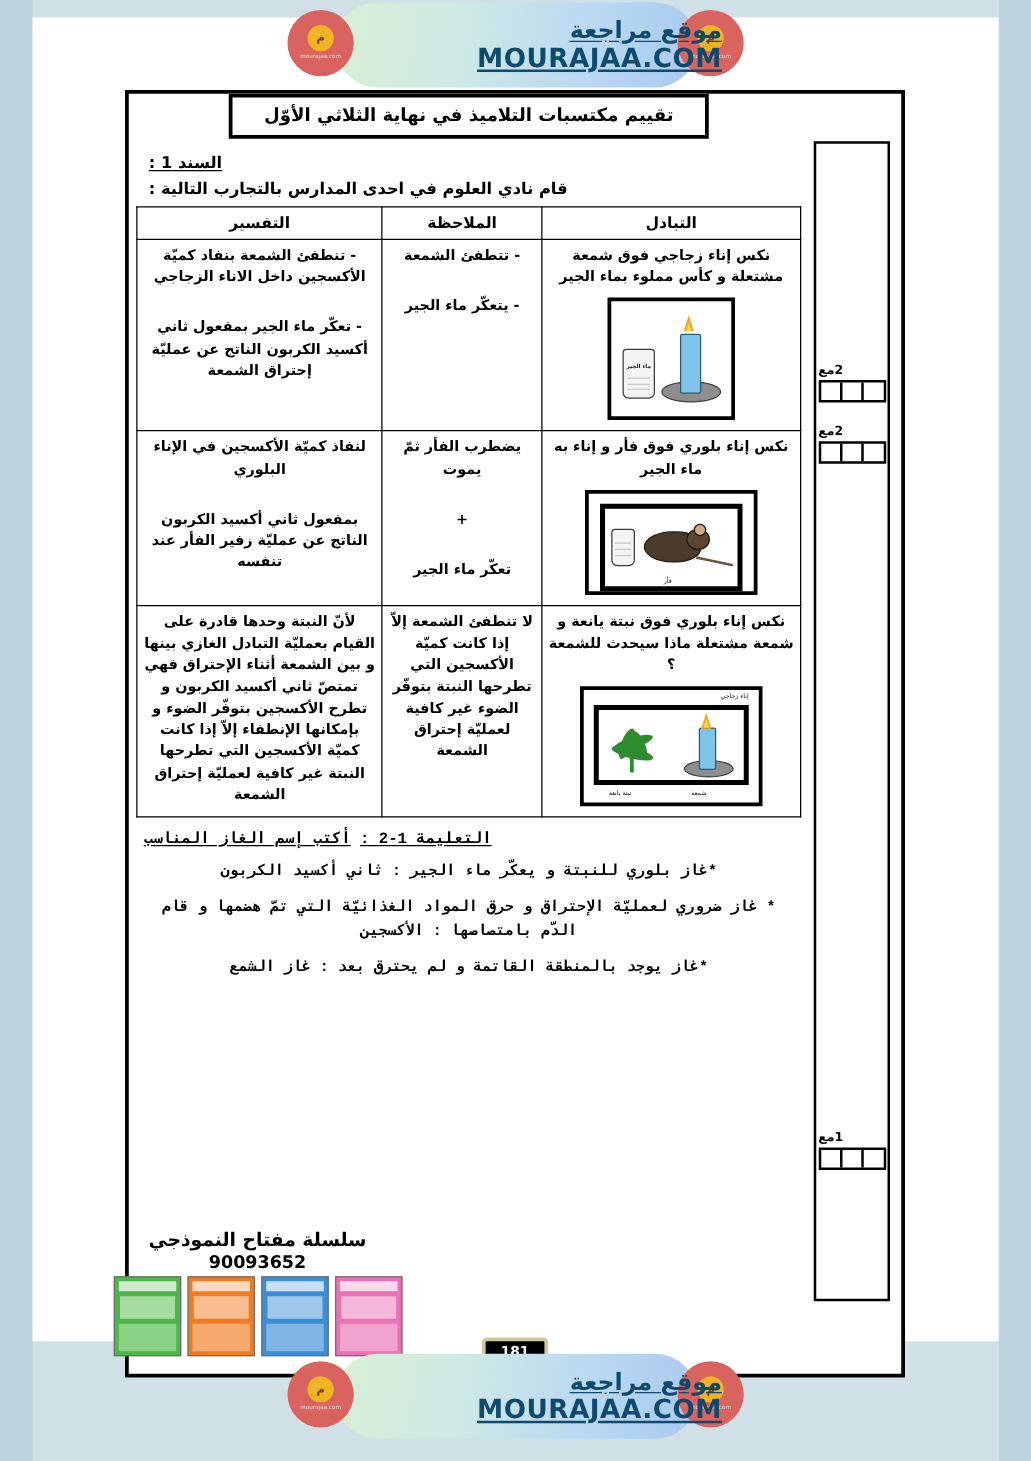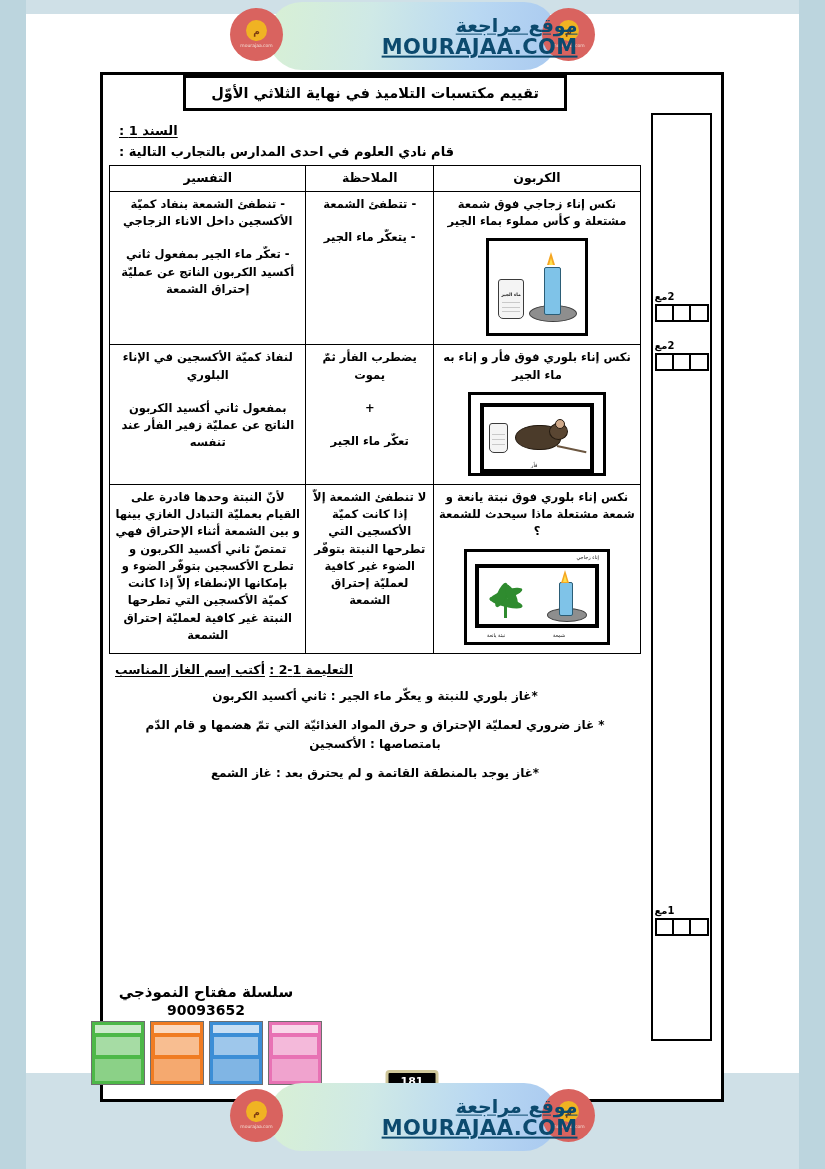--- a/index.html
+++ b/index.html
@@ -229,21 +229,21 @@
   }
   col.c-exp  { width: 39%; }
   col.c-obs  { width: 24%; }
   col.c-expl { width: 37%; }
 
   td.exp-cell  { text-align: center; }
   td.obs-cell  { text-align: center; }
   td.expl-cell { text-align: center; }
 
   .cell-text { margin: 0; }
-  .cell-text + .cell-text { margin-top: 16px; }
+  .cell-text + .cell-text { margin-top: 23px; }
 
   
   .fig {
     margin: 8px auto 4px auto;
     border: 3px solid #000;
     background: #fff;
     position: relative;
   }
   .fig-candle { width: 96px; height: 92px; }
   .fig-mouse  { width: 132px; height: 78px; }
@@ -337,20 +337,21 @@
     font-size: 5px;
     color: #111;
     white-space: nowrap;
     font-weight: normal;
   }
 
   
   .answers {
     direction: rtl;
     margin-top: 8px;
+    font-family: Liberation Mono, monospace;
   }
   .answers .instr {
     text-align: left;
     font-size: 12.5px;
     font-weight: bold;
     margin: 2px 8px 8px 6px;
   }
   .answers .ans {
     text-align: center;
     font-size: 12px;
@@ -497,21 +498,21 @@
 
 
         <table class="exp">
           <colgroup>
             <col class="c-exp">
               <col class="c-obs">
               <col class="c-expl">
           </colgroup>
           <thead>
             <tr>
-              <th>الكربون</th>
+              <th>التبادل</th>
               <th>الملاحظة</th>
               <th>التفسير</th>
             </tr>
           </thead>
           <tbody>
 
             <tr>
               <td class="exp-cell">
                 <p class="cell-text">نكس إناء زجاجي فوق شمعة مشتعلة و كأس مملوء بماء الجير</p>
                 <div class="fig fig-candle">

